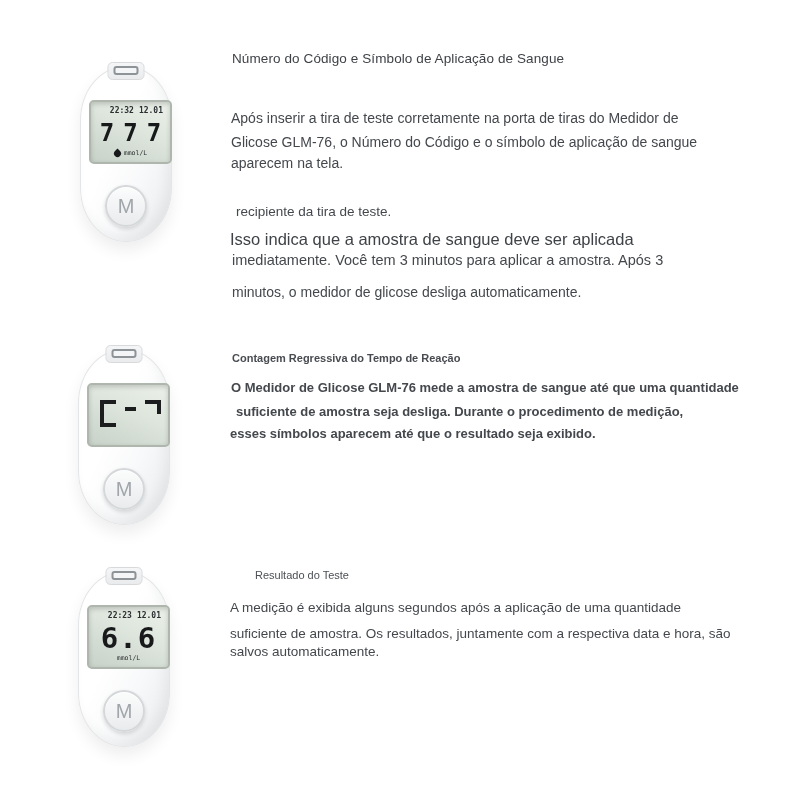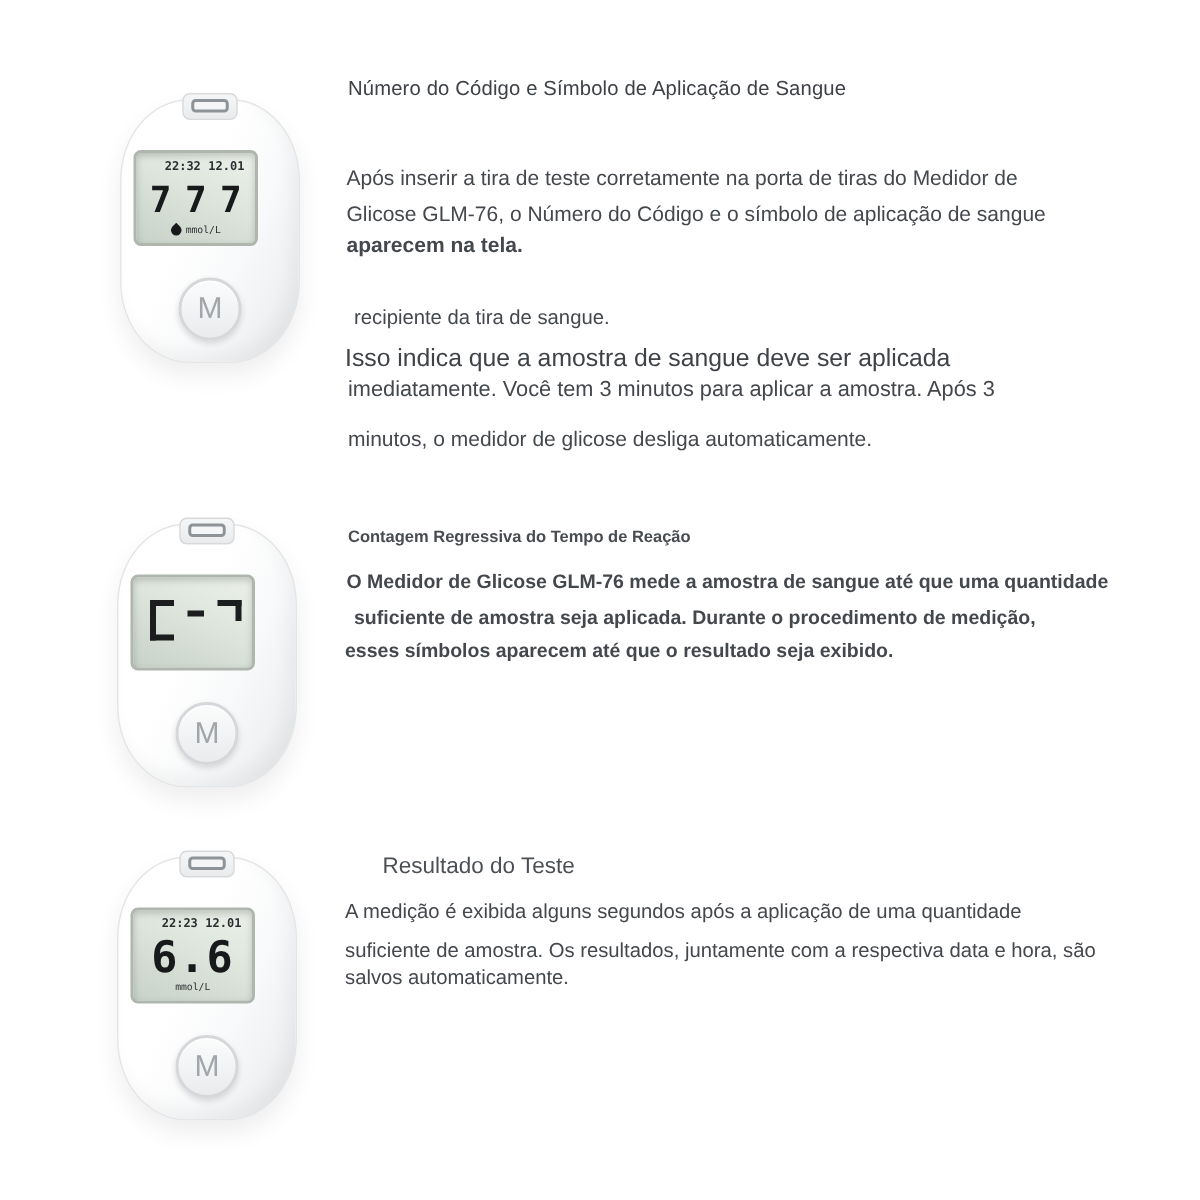--- a/index.html
+++ b/index.html
@@ -4,30 +4,30 @@
 <style>
   * { margin:0; padding:0; box-sizing:border-box; }
   html,body { background:#ffffff; }
   body { font-family:"Liberation Sans", sans-serif; }
   .page { position:relative; width:800px; height:800px; background:#ffffff; overflow:hidden; }
 
   
   .txt { position:absolute; color:#44484d; white-space:nowrap; }
   .title-lg { font-size:13.5px; color:#3e4247; letter-spacing:.1px; }
   .title-sm { font-size:11px; color:#484c51;font-weight:bold; }
-  .title-xs { font-size:15px; color:#4c5055;padding-left:24px; }
+  .title-xs { font-size:11px; color:#4c5055;padding-left:24px; }
   .body-14 { font-size:14px; }
   .body-135 { font-size:13.5px; }
   .body-13 { font-size:13px;font-weight:bold; }
   .body-17 { font-size:16.5px; color:#3f4348; }
   .body-145 { font-size:14.5px; }
   .ind { padding-left:5px; }
 
   
-  .device { position:absolute; width:120px; height:176px;
+  .device { position:absolute; width:92px; height:176px;
     background:linear-gradient(115deg,#ffffff 40%,#f8f9fa 65%,#ebedee 92%);
     border:1px solid #e3e5e7;
     border-radius:46px / 54px;
     box-shadow:inset -5px -7px 12px rgba(0,0,0,.045), 0 8px 16px rgba(0,0,0,.07); }
   .slot { position:absolute; top:-5px; left:50%; transform:translateX(-50%);
     width:37px; height:18px;
     background:linear-gradient(#f5f6f7,#e9ebec);
     border:1px solid #d7d9db; border-radius:5px; }
   .slot-inner { margin:3px auto 0; width:25px; height:9px;
     border:2px solid #8e9398; border-radius:3px; background:#f4f5f6; }
@@ -120,32 +120,32 @@
     </div>
     <div class="m-button">
       <span>M</span>
     </div>
   </div>
 
   <div class="txt title-lg" style="left:232px; top:51px;">Número do Código e Símbolo de Aplicação de Sangue</div>
 
   <div class="txt body-14" style="left:231px; top:110px;">Após inserir a tira de teste corretamente na porta de tiras do Medidor de</div>
   <div class="txt body-14" style="left:231px; top:134px;">Glicose GLM-76, o Número do Código e o símbolo de aplicação de sangue</div>
-  <div class="txt body-14" style="left:231px; top:155px;font-weight:bold;">aparecem na tela.</div>
+  <div class="txt body-14" style="left:231px; top:155px;">aparecem na tela.</div>
 
-  <div class="txt body-135 ind" style="left:231px; top:204px;">recipiente da tira de sangue.</div>
+  <div class="txt body-135 ind" style="left:231px; top:204px;">recipiente da tira de teste.</div>
 
   <div class="txt body-17" style="left:230px; top:230px;">Isso indica que a amostra de sangue deve ser aplicada</div>
   <div class="txt body-145" style="left:232px; top:252px;">imediatamente. Você tem 3 minutos para aplicar a amostra. Após 3</div>
   <div class="txt body-14" style="left:232px; top:284px;">minutos, o medidor de glicose desliga automaticamente.</div>
 
   <div class="txt title-sm" style="left:232px; top:352px;">Contagem Regressiva do Tempo de Reação</div>
 
   <div class="txt body-13" style="left:231px; top:380px;">O Medidor de Glicose GLM-76 mede a amostra de sangue até que uma quantidade</div>
-  <div class="txt body-13 ind" style="left:231px; top:404px;">suficiente de amostra seja aplicada. Durante o procedimento de medição,</div>
+  <div class="txt body-13 ind" style="left:231px; top:404px;">suficiente de amostra seja desliga. Durante o procedimento de medição,</div>
   <div class="txt body-13" style="left:230px; top:426px;">esses símbolos aparecem até que o resultado seja exibido.</div>
 
   <div class="txt title-xs" style="left:231px; top:569px;">Resultado do Teste</div>
 
   <div class="txt body-135" style="left:230px; top:600px;">A medição é exibida alguns segundos após a aplicação de uma quantidade</div>
   <div class="txt body-135" style="left:230px; top:626px;">suficiente de amostra. Os resultados, juntamente com a respectiva data e hora, são</div>
   <div class="txt body-135" style="left:230px; top:644px;">salvos automaticamente.</div>
 
 </div>
 

